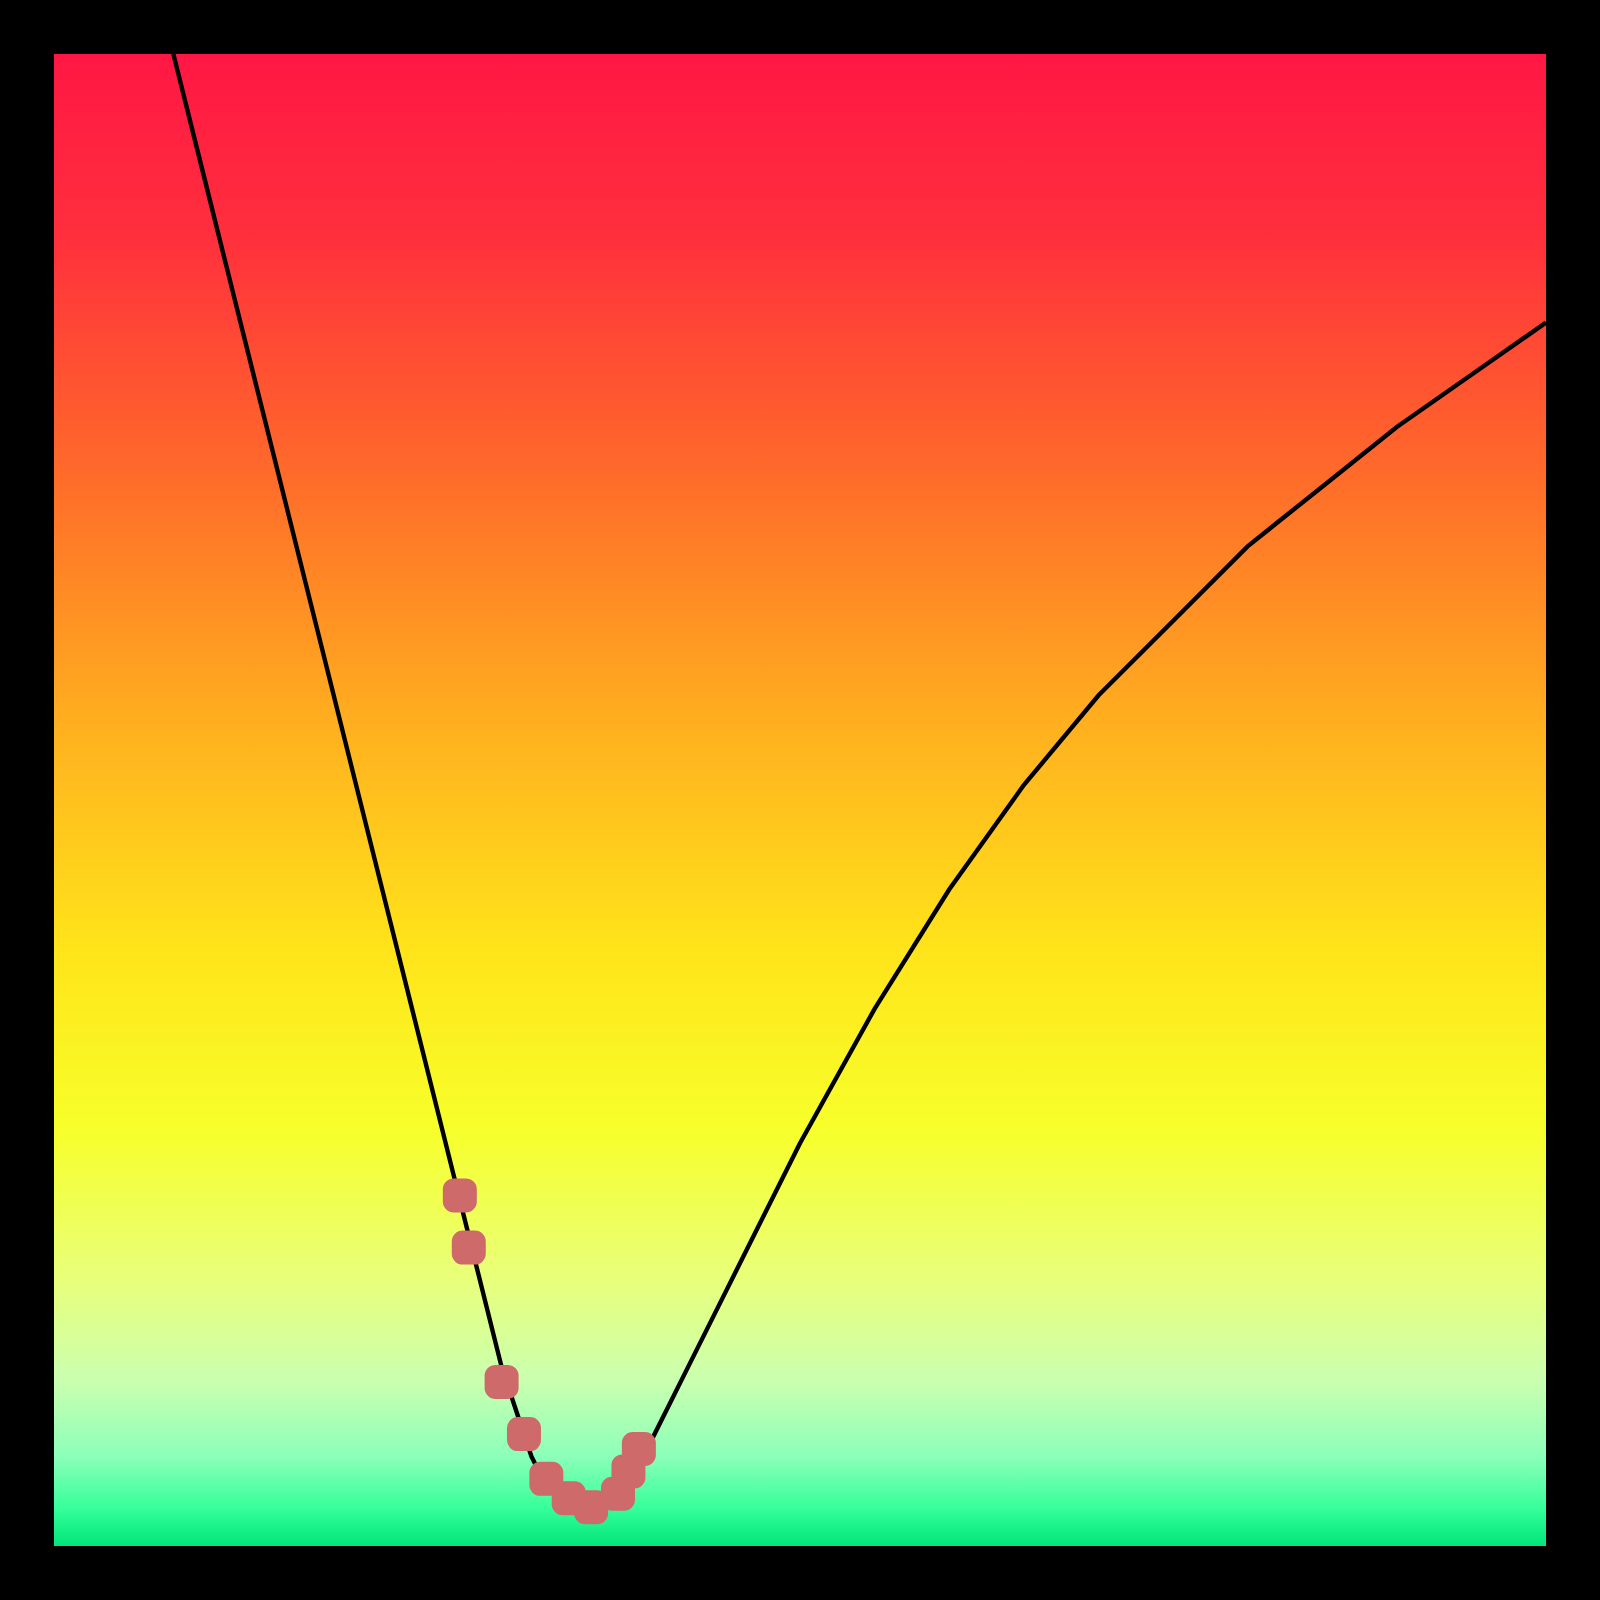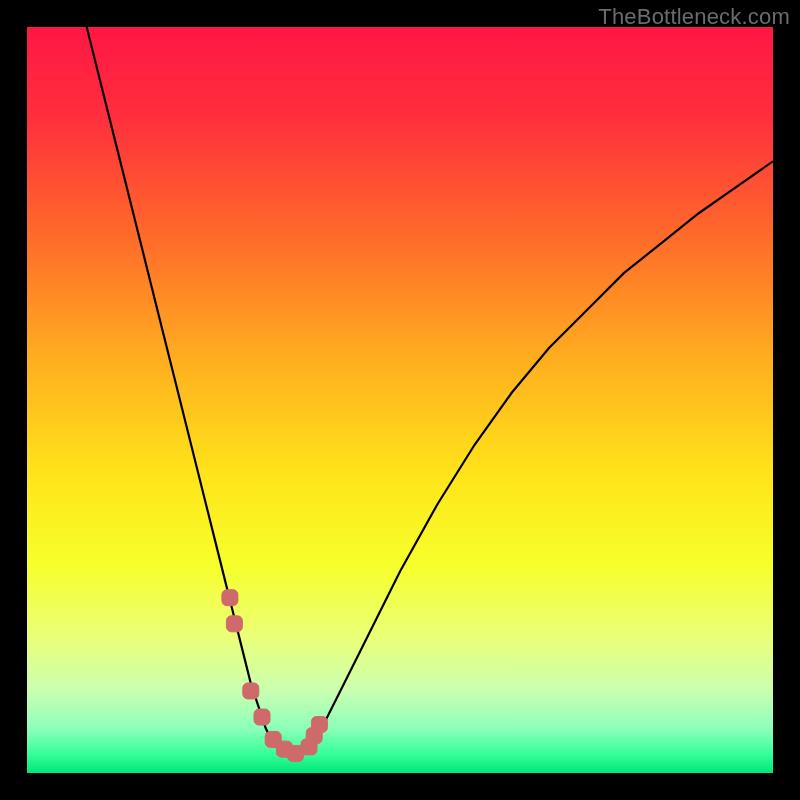--- a/index.html
+++ b/index.html
@@ -36,21 +36,20 @@
     height: 746px;
     z-index: 10;
   }
   svg { display: block; }
 </style>
 </head>
 <body>
 
 <div class="frame">
 
-  <div class="watermark">TheBottleneck.com</div>
 
   <div class="plot-wrap">
     <svg id="chart-svg" width="746" height="746" viewBox="0 0 746 746">
       <defs>
         <linearGradient id="bg-grad" x1="0" y1="0" x2="0" y2="1">
             <stop offset="0%" stop-color="#ff1744"></stop>
             <stop offset="12%" stop-color="#ff2f3d"></stop>
             <stop offset="28.000000000000004%" stop-color="#ff6a2a"></stop>
             <stop offset="45%" stop-color="#ffb01f"></stop>
             <stop offset="60%" stop-color="#ffe41a"></stop>

